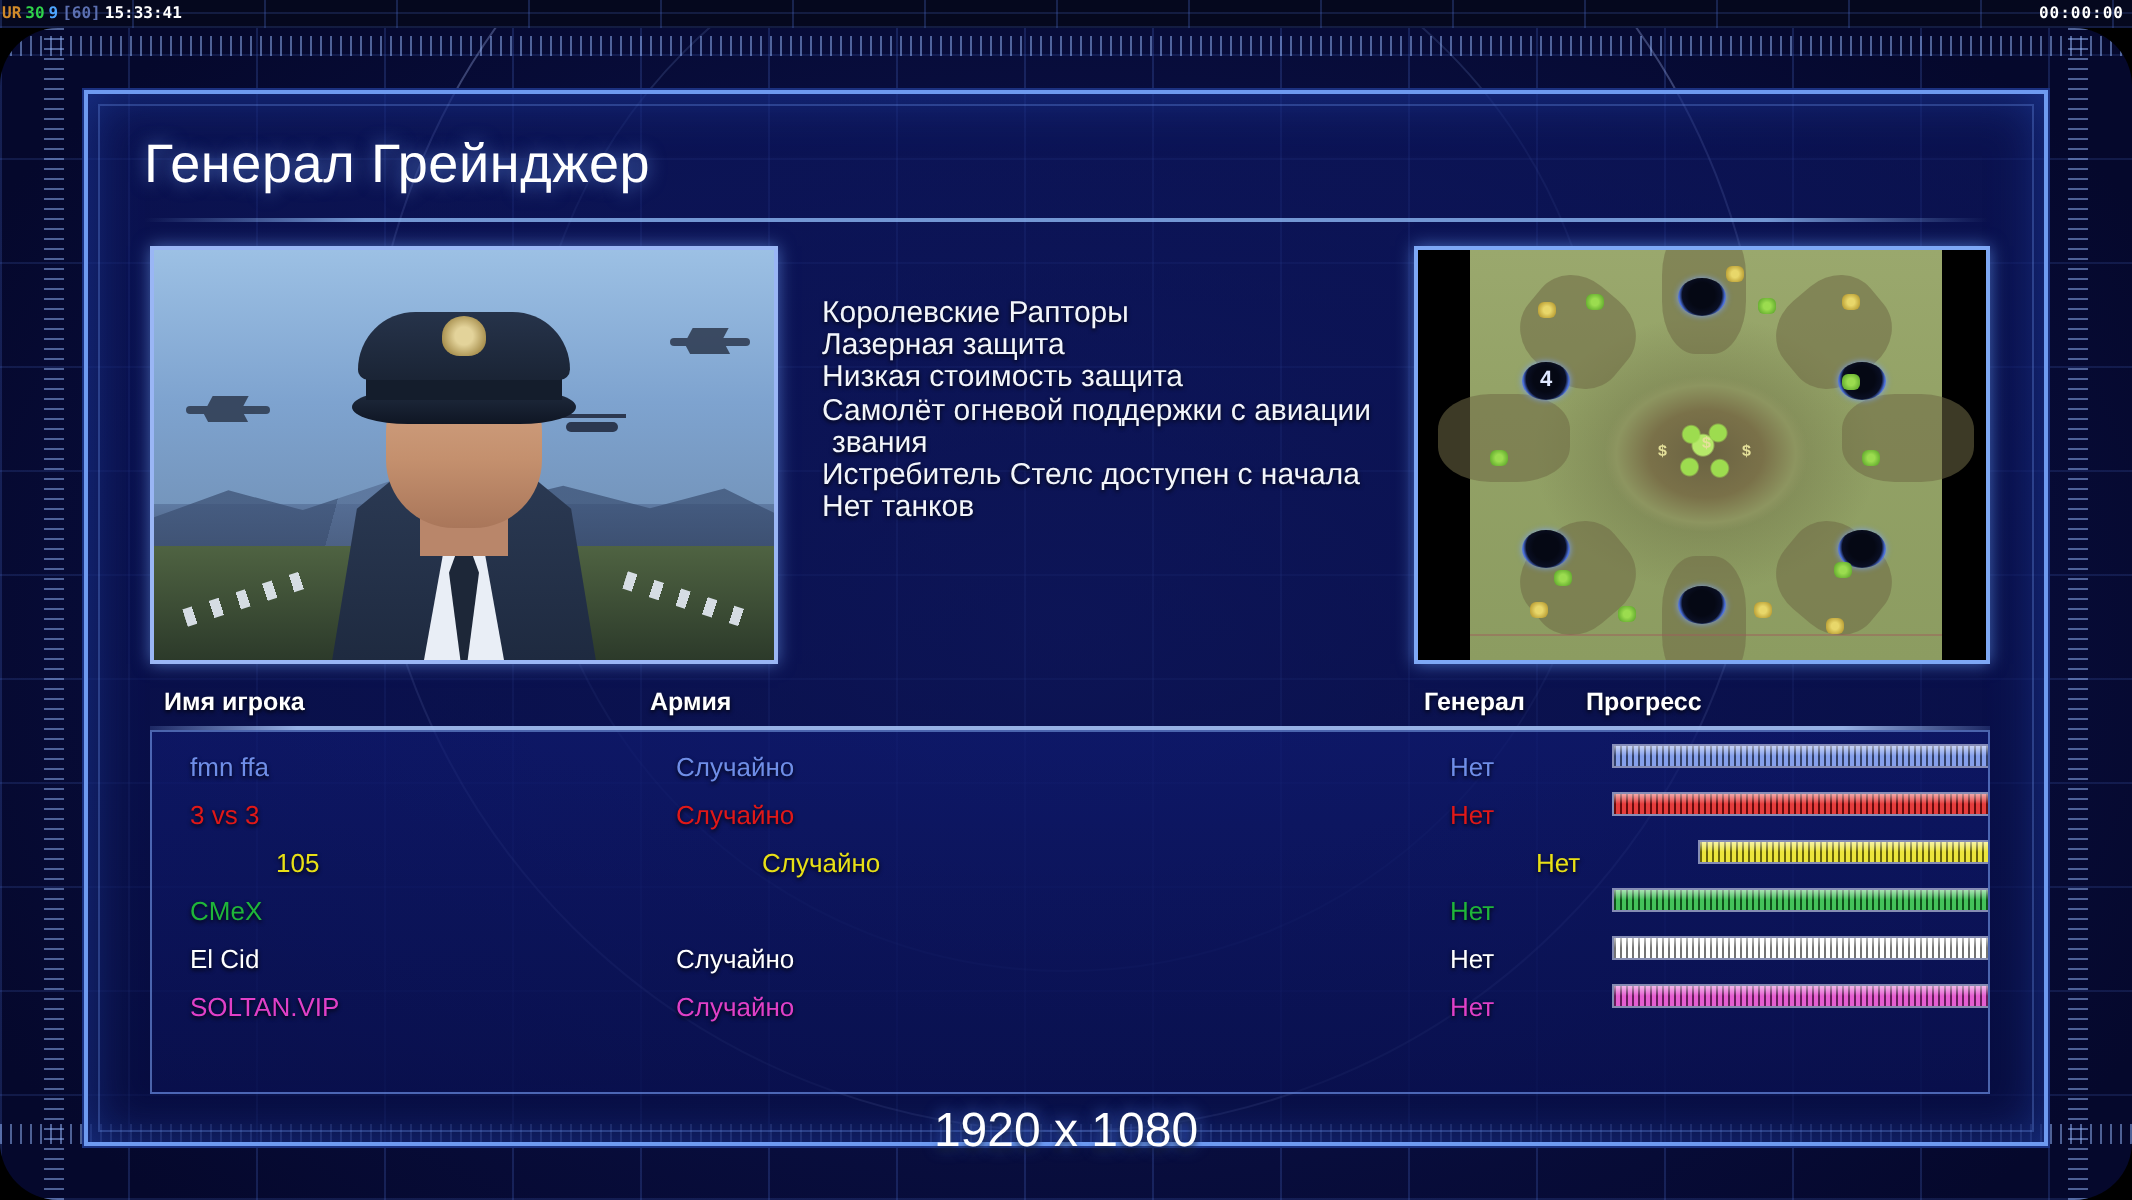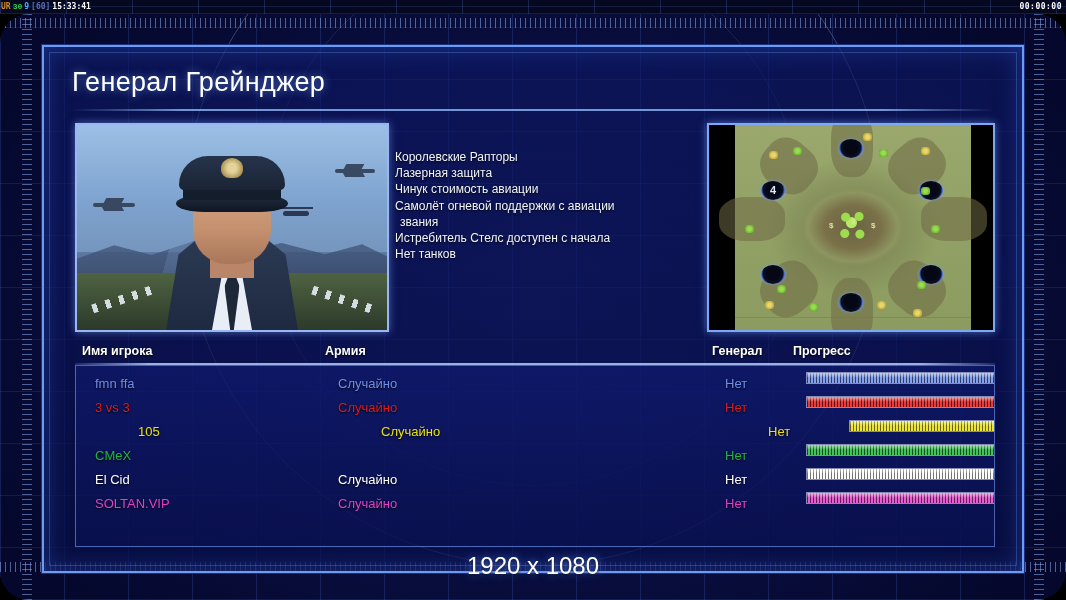--- a/index.html
+++ b/index.html
@@ -26,21 +26,21 @@
   }
   .topbar .grid {
     position: absolute; inset: 0;
     background-image:
       repeating-linear-gradient(90deg, rgba(70,100,190,.30) 0 1px, transparent 1px 66px),
       repeating-linear-gradient(0deg, rgba(70,100,190,.22) 0 1px, transparent 1px 7px);
   }
   .topbar .stats { position: absolute; left: 1px; top: 0; white-space: nowrap; }
   .topbar .stats span { margin-right: 2px; }
   .s-ur { color: #d08a2a; }
-  .s-a  { color: #2fd24a; font-family: Liberation Mono, monospace; }
+  .s-a  { color: #2fd24a; }
   .s-b  { color: #4ea6ff; }
   .s-c  { color: #5b6fb0; }
   .s-t  { color: #ffffff; }
   .topbar .timer {
     position: absolute; right: 4px; top: 0; color: #ffffff;
     letter-spacing: .5px;
   }
 
   
   .bg {
@@ -210,22 +210,22 @@
   .stars-l, .stars-r {
     position: absolute; bottom: 26px; width: 62px; height: 9px;
     background: repeating-linear-gradient(90deg, #e6ecf6 0 5px, transparent 5px 14px);
     opacity: .9;
   }
   .stars-l { left: 14px; transform: rotate(-18deg); }
   .stars-r { right: 14px; transform: rotate(18deg); }
 
   
   .bullets {
-    position: absolute; left: 320px; top: 26px; width: 300px;
-    color: #f2f5fb; font-size: 12px; line-height: 16.2px;
+    position: absolute; left: 336px; top: 26px; width: 300px;
+    color: #f2f5fb; font-size: 15px; line-height: 16.2px;
     text-shadow: 0 1px 2px rgba(0,0,0,.85);
   }
   .bullets div { white-space: nowrap; }
   .bullets div.wrap2 { padding-left: 5px; }
 
   
   .minimap-frame {
     position: absolute; right: 0; top: 0; width: 288px; height: 209px;
     border: 2px solid #7ea8f5;
     box-shadow: 0 0 8px rgba(110,165,255,.6);
@@ -385,21 +385,21 @@
             <div class="cap-top"></div>
             <div class="cap-badge"></div>
             <div class="stars-l"></div>
             <div class="stars-r"></div>
           </div>
         </div>
 
         <div class="bullets">
           <div>Королевские Рапторы</div>
           <div>Лазерная защита</div>
-          <div>Чинук стоимость авиации</div>
+          <div>Низкая стоимость защита</div>
           <div>Самолёт огневой поддержки с авиации</div>
           <div class="wrap2">звания</div>
           <div>Истребитель Стелс доступен с начала</div>
           <div>Нет танков</div>
         </div>
 
         <div class="minimap-frame">
           <div class="minimap">
             <div class="mm-lane mm-l1"></div>
             <div class="mm-lane mm-l2"></div>

